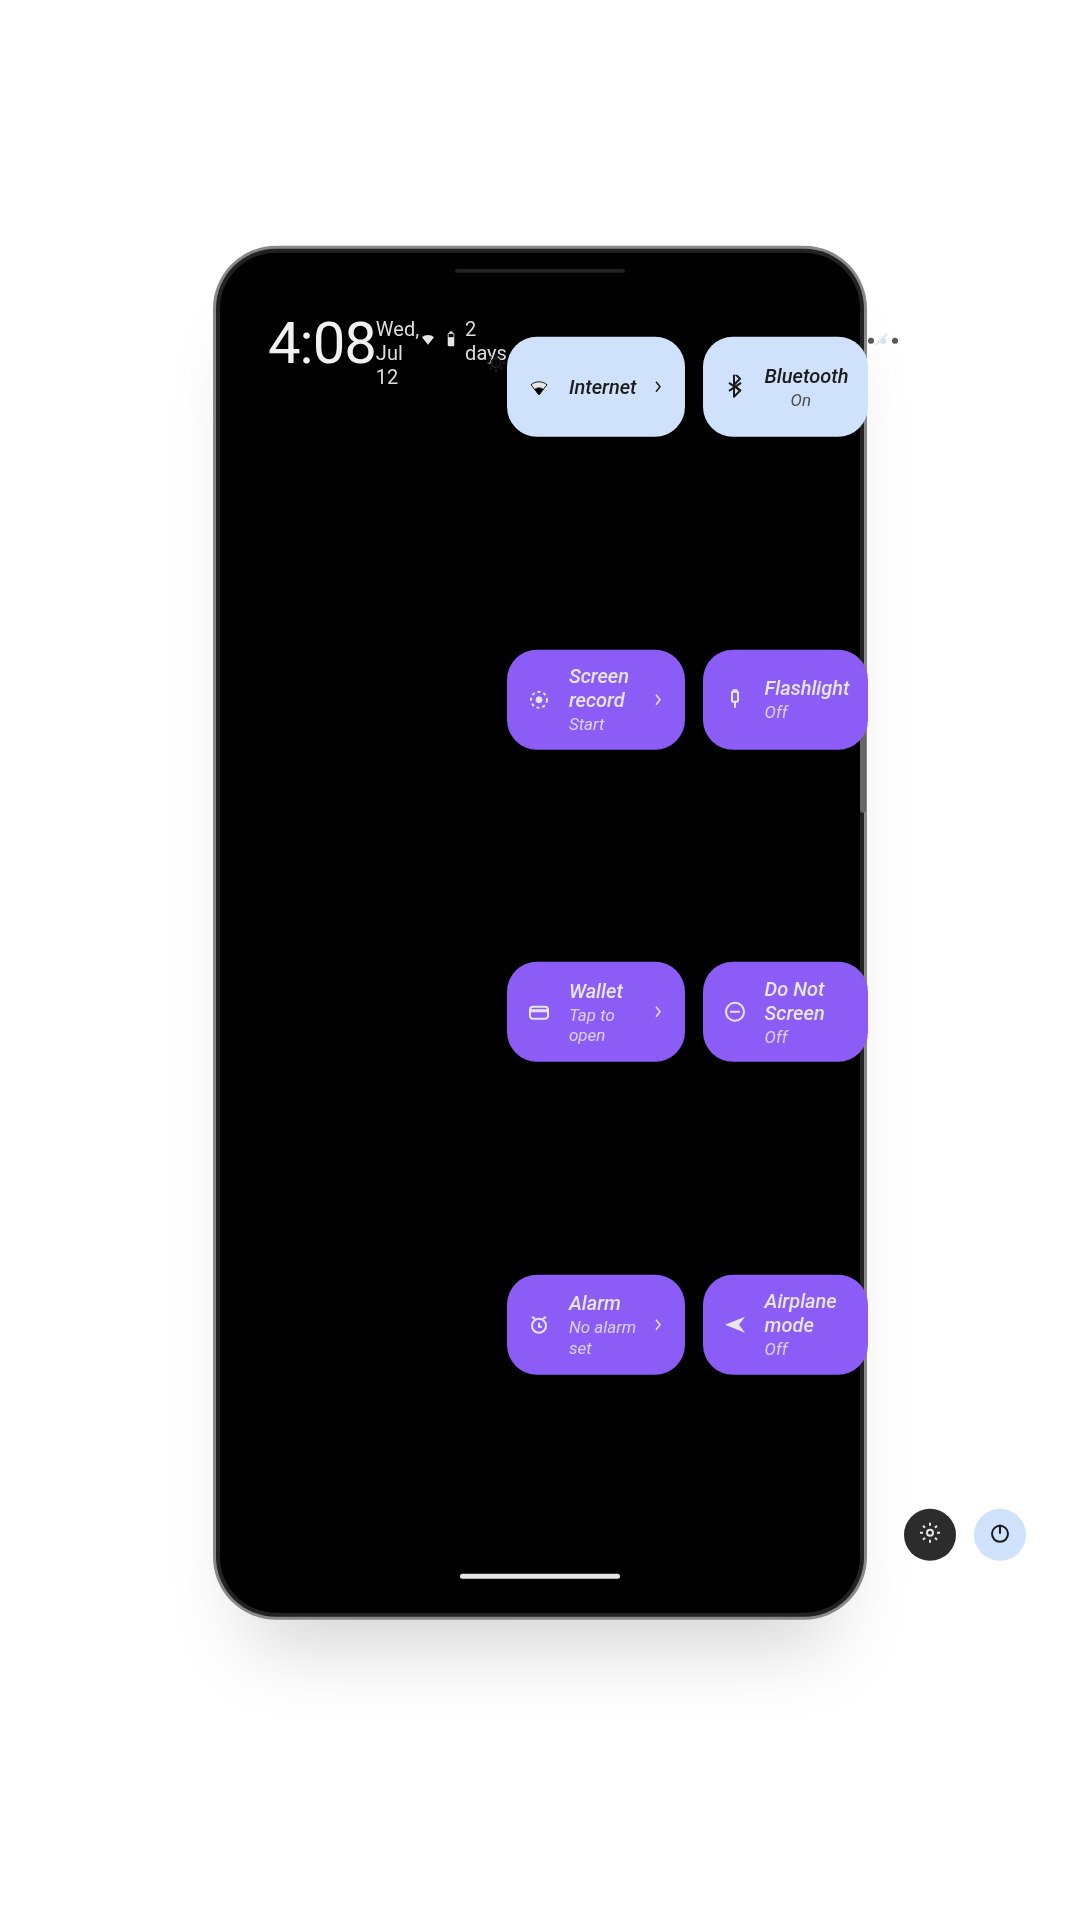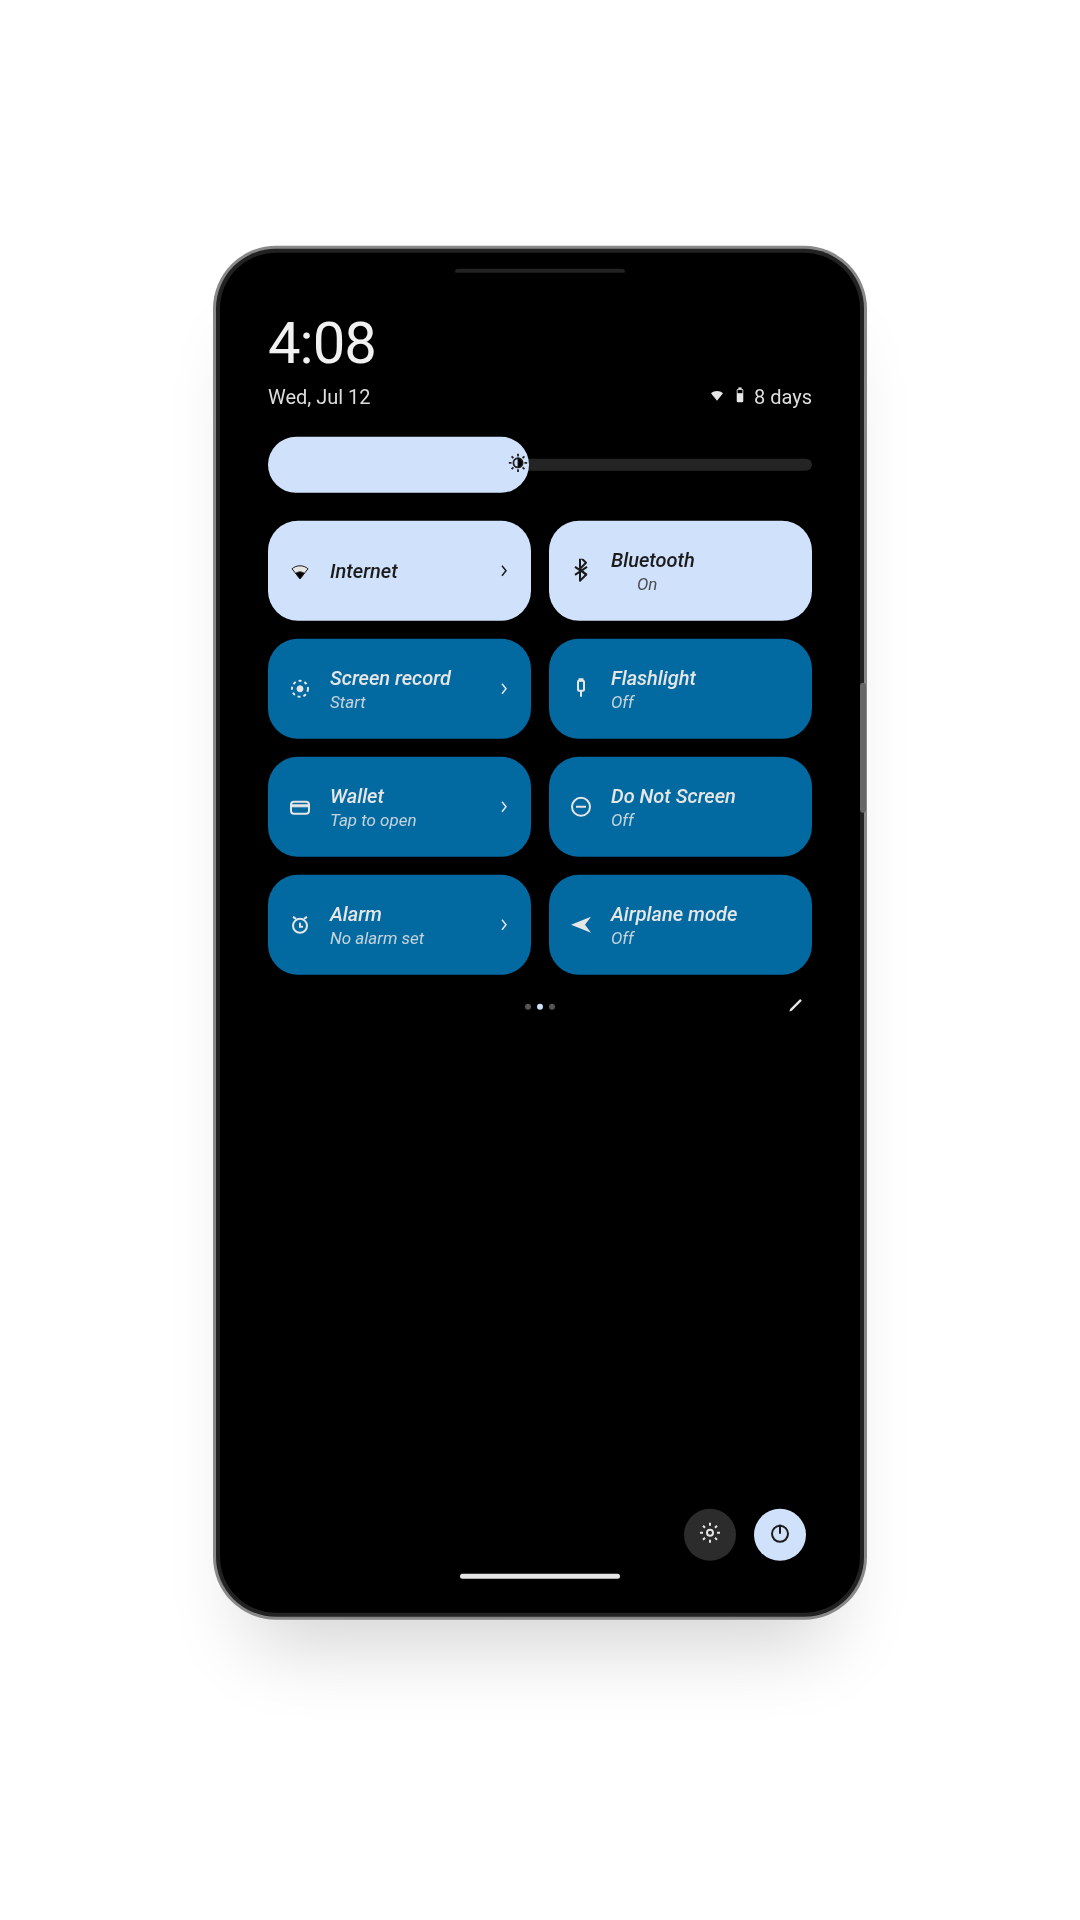--- a/index.html
+++ b/index.html
@@ -12,40 +12,40 @@
     width:640px; height:1360px;
     background:#000; border-radius:56px;
     box-shadow:0 0 0 4px #222, 0 0 0 7px #888, 0 60px 80px -30px rgba(0,0,0,.18);
   }
   .speaker { position:absolute; top:16px; left:50%; transform:translateX(-50%);
     width:170px; height:6px; background:#222; border-radius:3px; }
   .camera { position:absolute; top:34px; left:50%; transform:translateX(-50%);
     width:16px; height:16px; background:#111; border-radius:50%; box-shadow:inset 0 0 0 2px #000; }
   .sidebtn { position:absolute; right:-6px; top:430px; width:6px; height:130px; background:#666; border-radius:3px; }
 
-  .screen { position:absolute; inset:20px; background:#000; border-radius:44px; color:#e6e6e6; padding:36px 28px 24px; display:flex; flex-direction:column; }
+  .screen { position:absolute; inset:20px; background:#000; border-radius:44px; color:#e6e6e6; padding:36px 28px 24px; display:flex; flex-direction:row; }
 
   .clock { font-size:58px; font-weight:400; letter-spacing:-1px; color:#f1f1f1; }
   .daterow { display:flex; justify-content:space-between; align-items:flex-start; margin-top:8px; font-size:20px; color:#ddd; }
   .statusicons { display:flex; align-items:center; gap:8px; color:#ddd; }
   .statusicons svg { width:18px; height:18px; }
   .statusicons .batt { width:12px; height:18px; }
 
   
   .bright { position:relative; height:56px; margin-top:28px; }
   .bright .track { position:absolute; top:50%; left:0; right:0; height:12px; background:#242424; border-radius:6px; transform:translateY(-50%); }
   .bright .fill { position:absolute; top:0; left:0; height:56px; width:48%; background:#cfe1fb; border-radius:28px; }
   .bright .knob { position:absolute; top:50%; left:48%; transform:translate(-100%,-50%); }
   .bright .knob svg { width:22px; height:22px; stroke:#222; }
 
   
   .tiles { display:grid; grid-template-columns:1fr 1fr; gap:18px; margin-top:28px;font-style:italic; }
   .tile { height:100px; border-radius:30px; display:flex; align-items:center; padding:0 18px; gap:16px; cursor:pointer; }
   .tile.on  { background:#cfe1fb; color:#1b1b1b; }
-  .tile.off { background:#0369a1; color:#e6e6e6; }
+  .tile.off { background:#8b5cf6; color:#e6e6e6; }
   .tile .ic { width:28px; display:flex; justify-content:center; }
   .tile .ic svg { width:24px; height:24px; }
   .tile .txt { flex:1; line-height:1.2; }
   .tile .title { font-size:20px; font-weight:500; }
   .tile .sub { font-size:17px; opacity:.85; margin-top:2px; }
   .tile.on .sub { color:#333;margin-left:26px; }
   .tile .chev { width:14px; display:flex; justify-content:center; }
   .tile .chev svg { width:12px; height:12px; }
   .tile.on .ic svg, .tile.on .chev svg { fill:#1b1b1b; stroke:#1b1b1b; }
   .tile.off .ic svg, .tile.off .chev svg { fill:#e6e6e6; stroke:#e6e6e6; }
@@ -147,21 +147,21 @@
 
       <div class="daterow">
         <div>Wed, Jul 12</div>
         <div class="statusicons">
           <span><svg viewBox="0 0 24 24">
                 <use href="#i-wifi-f" fill="#e6e6e6"></use>
               </svg></span>
           <span><svg class="batt" viewBox="0 0 12 22">
                 <use href="#i-batt"></use>
               </svg></span>
-          <span>8 days</span>
+          <span>2 days</span>
         </div>
       </div>
 
       <div class="bright">
         <div class="track"></div>
         <div class="fill" style="width: 48%;"></div>
         <div class="knob" style="left: 48%;"><svg viewBox="0 0 24 24">
               <use href="#i-bright"></use>
             </svg></div>
       </div>

